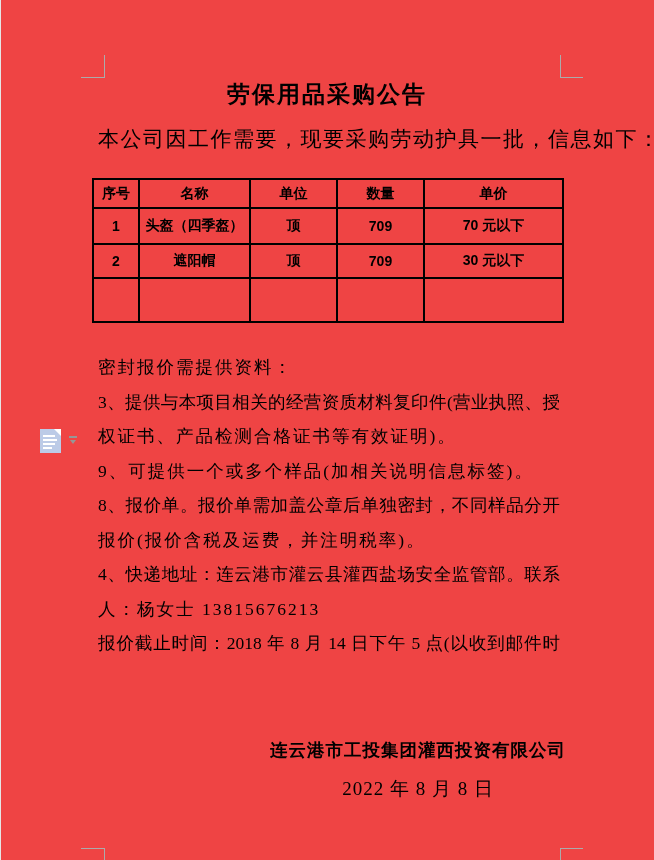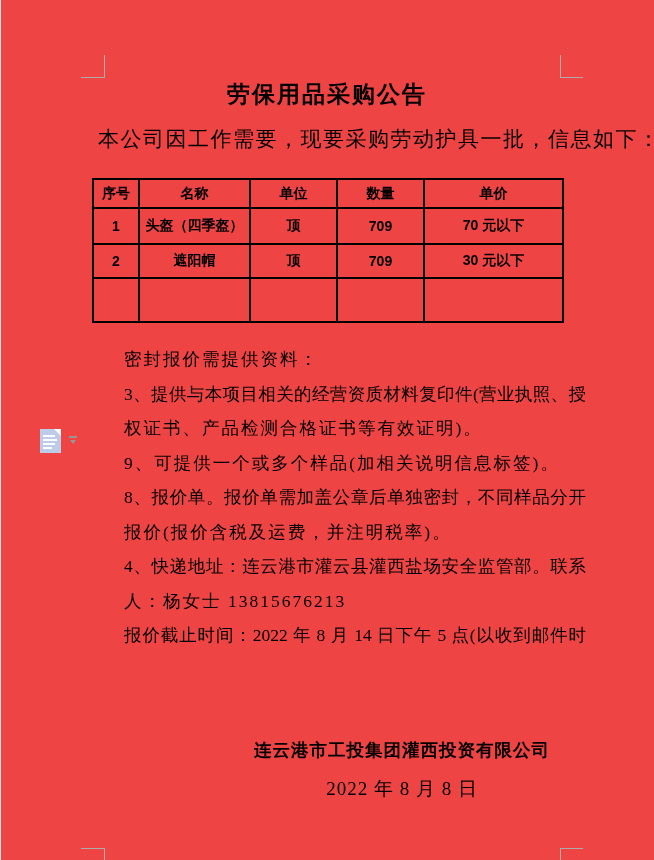--- a/index.html
+++ b/index.html
@@ -31,28 +31,28 @@
     position:absolute; top:178px; left:92px; border-collapse:collapse; table-layout:fixed;
     font-family:"Liberation Sans","DejaVu Sans",sans-serif; font-weight:bold; font-size:14px;
   }
   .items th, .items td { border:2px solid #000; text-align:center; vertical-align:middle; padding:0; overflow:hidden; }
   .c0{width:46px;} .c1{width:111px;} .c2{width:87px;} .c3{width:87px;} .c4{width:139px;}
   .items tr.hd  th { height:27px; }
   .items tr.r1 td { height:34px; }
   .items tr.r2 td { height:32px; }
   .items tr.r3 td { height:42px; }
 
-  .body-lines { position:absolute; top:342px; left:98px; width:462px; font-size:17.5px;margin-left:26px; }
+  .body-lines { position:absolute; top:350px; left:98px; width:462px; font-size:17.5px; }
   .bl { height:34.5px; line-height:34.5px; letter-spacing:2px; white-space:nowrap; }
   .bl.fill {
     letter-spacing:0; white-space:normal;
     text-align:justify; text-align-last:justify; text-justify:inter-character;
   }
 
-  .sig { position:absolute; left:252px; width:300px; text-align:center; }
+  .sig { position:absolute; left:268px; width:300px; text-align:center; }
   .sig.company { top:738px; font-size:17.5px; font-weight:600; letter-spacing:1px; }
   .sig.date    { top:776px; font-size:19px;  letter-spacing:1px; }
 
   
   .paste-btn { position:absolute; left:40px; top:428px; width:40px; height:27px; cursor:pointer; }
   .paste-doc { position:absolute; left:0; top:1px; width:21px; height:24px; background:#bccbe7; }
   .paste-doc .fold { position:absolute; right:0; top:0; width:0; height:0;
                      border-top:7px solid #ffffff; border-left:7px solid transparent; }
   .paste-doc .ln { position:absolute; left:3px; height:2px; background:#ffffff; }
   .ln.l1 { top:6px;  width:12px; }
@@ -121,21 +121,21 @@
 
   <div class="body-lines">
     <div class="bl">密封报价需提供资料：</div>
     <div class="bl fill">3、提供与本项目相关的经营资质材料复印件(营业执照、授</div>
     <div class="bl">权证书、产品检测合格证书等有效证明)。</div>
     <div class="bl">9、可提供一个或多个样品(加相关说明信息标签)。</div>
     <div class="bl fill">8、报价单。报价单需加盖公章后单独密封，不同样品分开</div>
     <div class="bl">报价(报价含税及运费，并注明税率)。</div>
     <div class="bl fill">4、快递地址：连云港市灌云县灌西盐场安全监管部。联系</div>
     <div class="bl">人：杨女士  13815676213</div>
-    <div class="bl fill">报价截止时间：2022 年 8 月 14 日下午 5 点(以收到邮件时</div>
+    <div class="bl fill">报价截止时间：2018 年 8 月 14 日下午 5 点(以收到邮件时</div>
   </div>
 
   <div class="sig company">连云港市工投集团灌西投资有限公司</div>
   <div class="sig date">2022 年 8 月 8 日</div>
 
   <div class="paste-btn">
     <div class="paste-doc">
       <div class="fold"></div>
       <div class="ln l1"></div>
       <div class="ln l2"></div>

